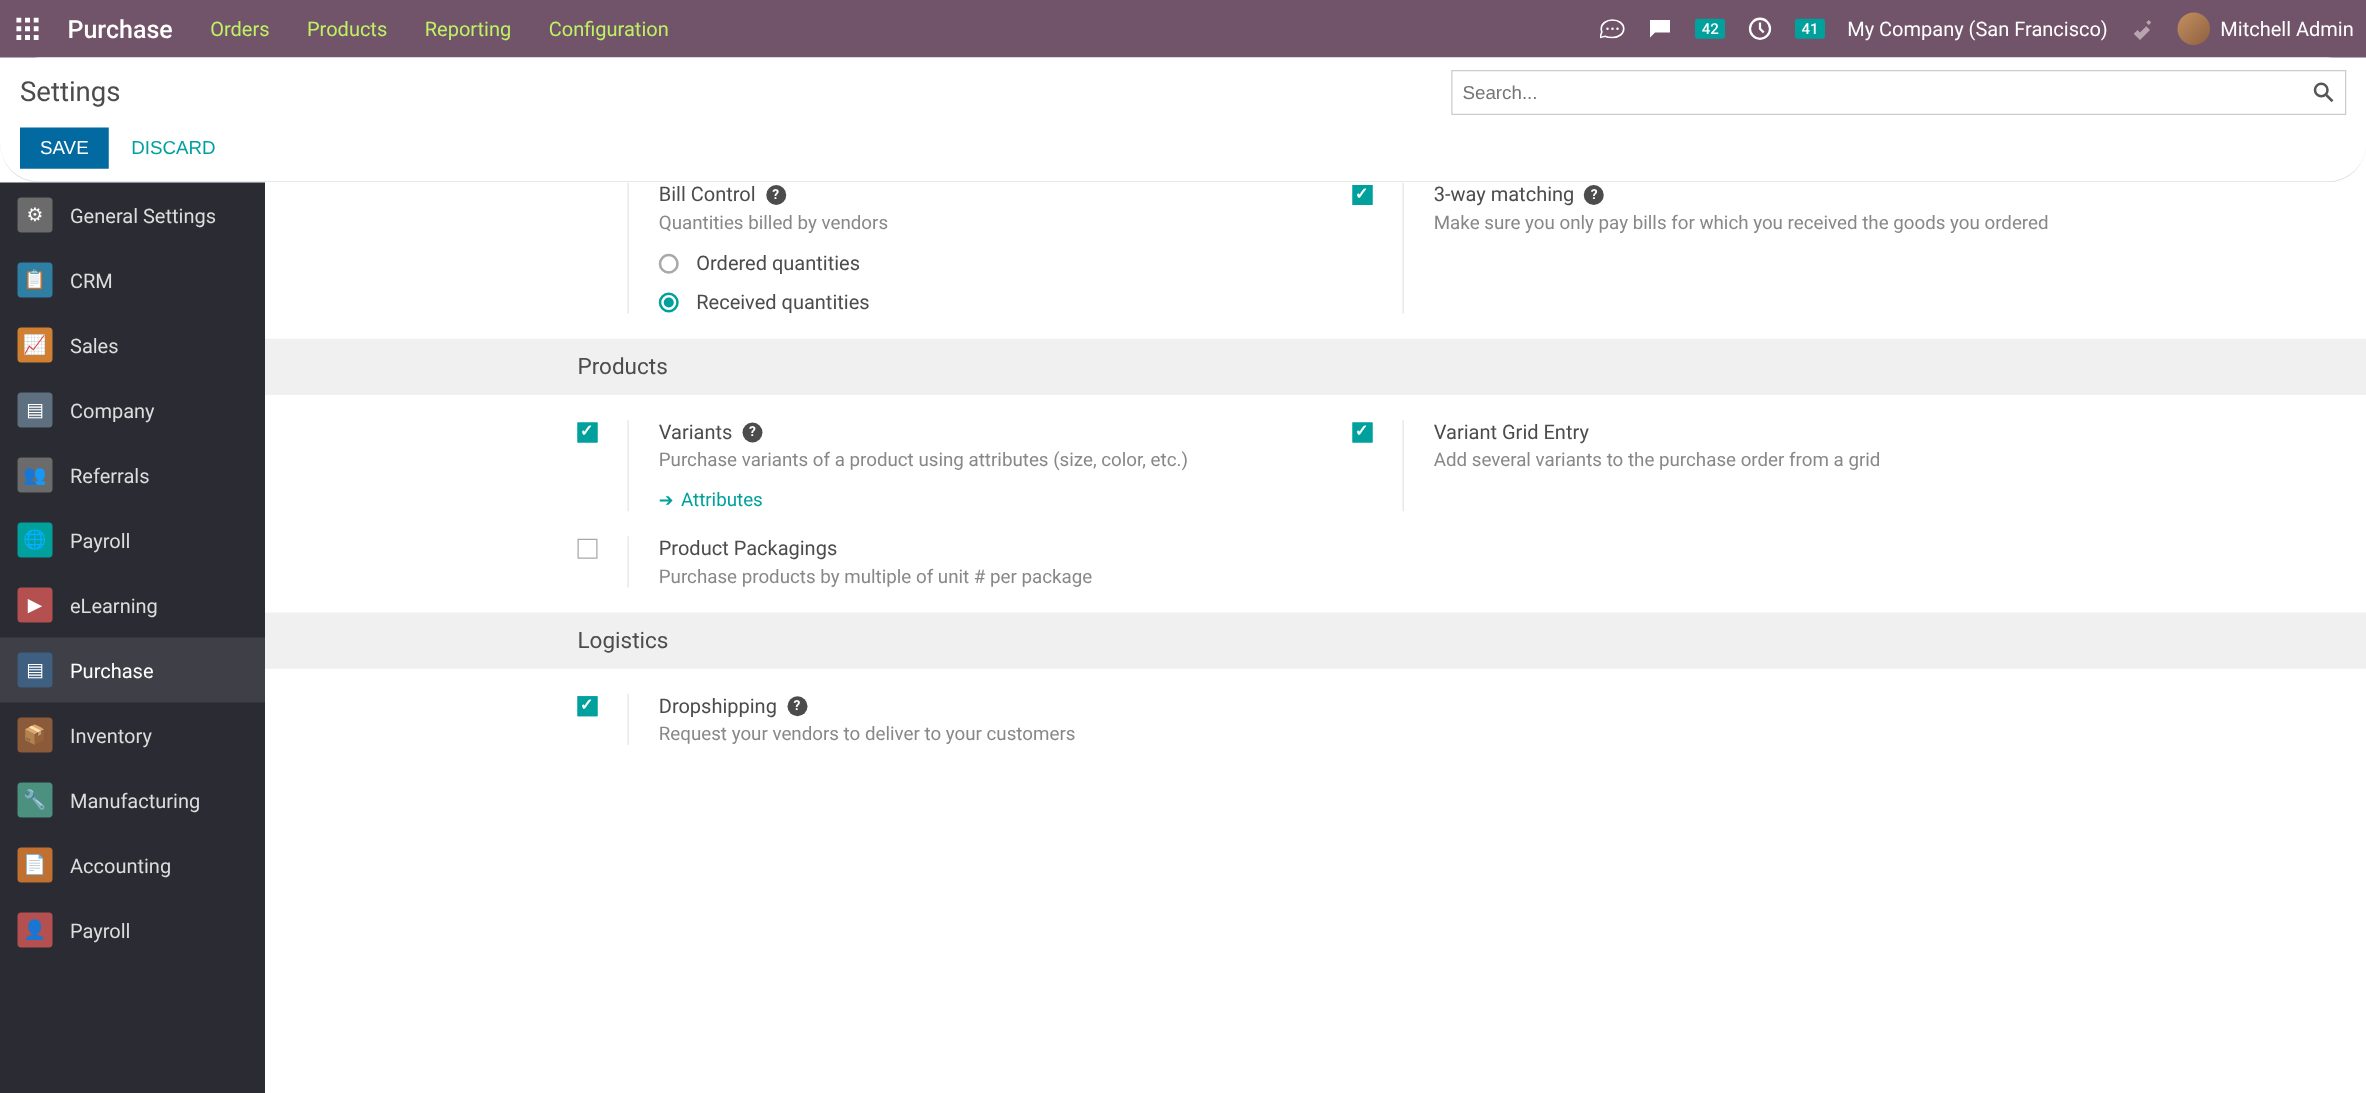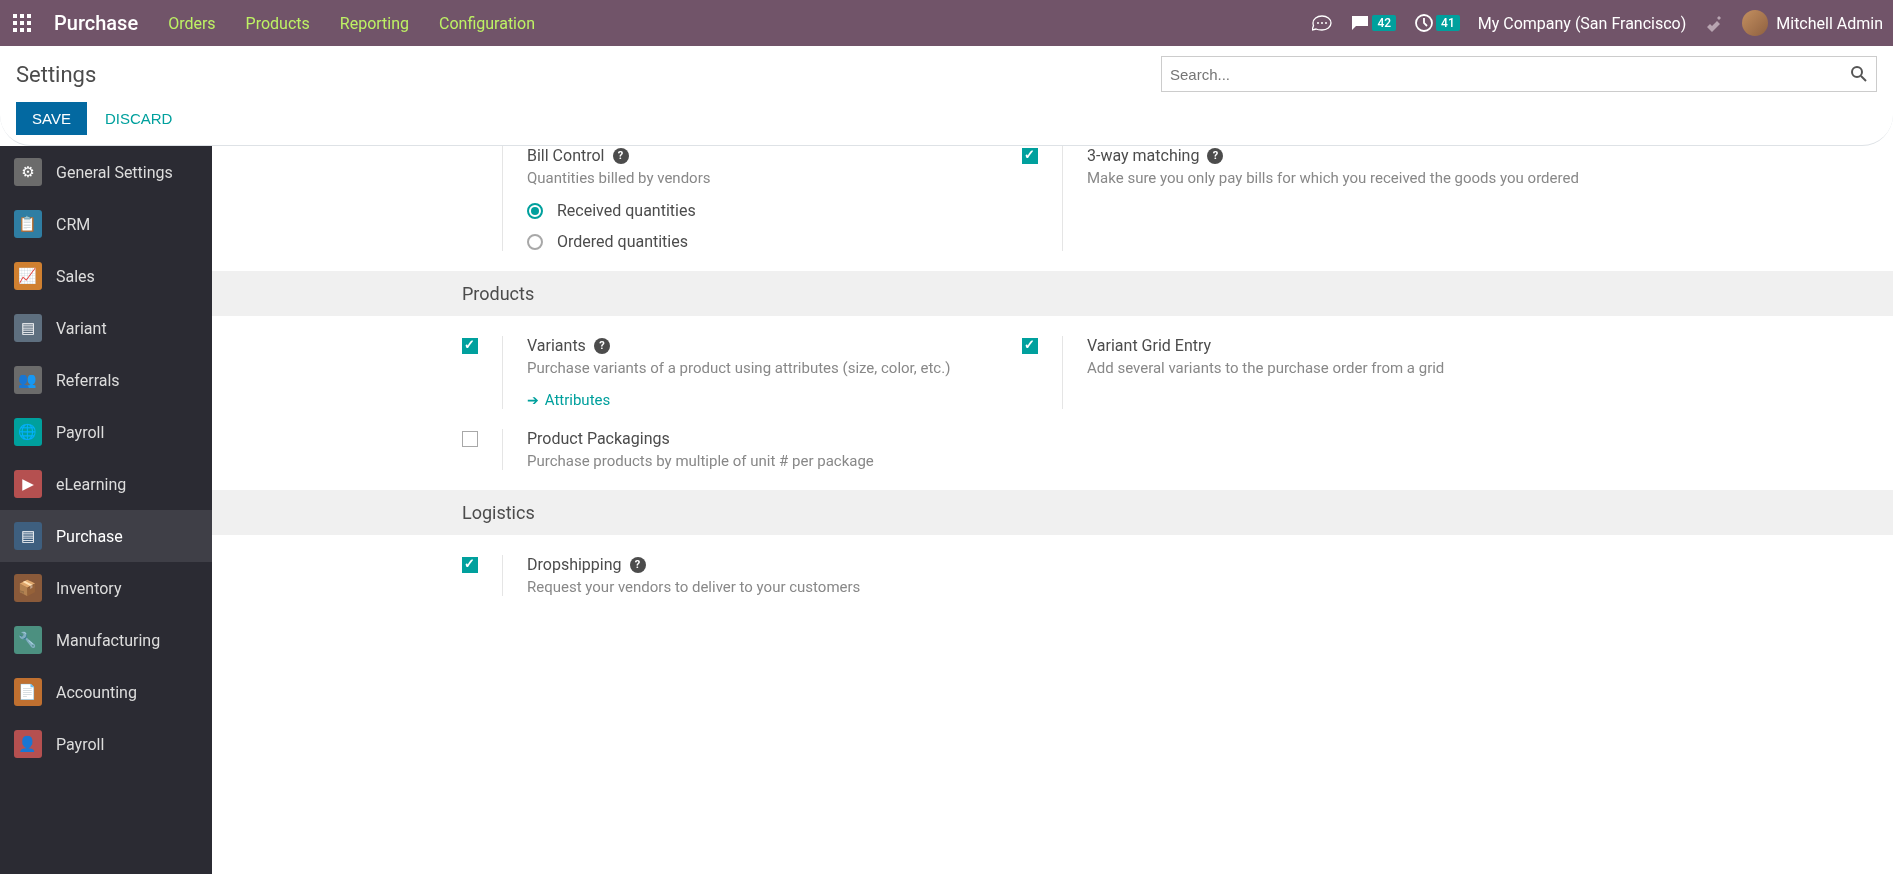--- a/index.html
+++ b/index.html
@@ -5,21 +5,21 @@
 * { margin: 0; padding: 0; box-sizing: border-box; }
 body { font-family: -apple-system, BlinkMacSystemFont, "Segoe UI", Roboto, sans-serif; font-size: 15px; color: #4c4c4c; overflow: hidden; }
 
 .topbar { background: #715469; height: 46px; display: flex; align-items: center; color: #fff; padding: 0 10px; }
 .topbar-left { display: flex; align-items: center; gap: 20px; }
 .apps-icon { width: 24px; height: 24px; display: flex; align-items: center; justify-content: center; cursor: pointer; }
 .app-title { font-size: 20px; font-weight: 500; margin-right: 10px; }
 .top-menu { display: flex; gap: 30px; }
 .top-menu-item { cursor: pointer; font-size: 16px; color: #bef264; }
 .topbar-right { margin-left: auto; display: flex; align-items: center; gap: 18px; }
-.topbar-icon { cursor: pointer; position: relative; display: flex; align-items: center; }
+.topbar-icon { cursor: pointer; position: relative; display: flex; align-items: center; gap: 16px; }
 .badge { background: #00a09d; color: #fff; font-size: 12px; padding: 1px 5px; border-radius: 2px; margin-left: 2px; font-weight: 500; }
 .company-name { font-size: 16px; cursor: pointer; }
 .avatar { width: 26px; height: 26px; border-radius: 50%; background: linear-gradient(135deg, #c49060, #8e6040); display: inline-block; }
 .user-block { display: flex; align-items: center; gap: 8px; cursor: pointer; font-size: 16px; }
 
 .control-panel { background: #fff; padding: 10px 16px 0 16px; border-bottom: 1px solid #dee2e6; border-radius: 31px; }
 .cp-row1 { display: flex; align-items: center; }
 .cp-title { font-size: 22px; font-weight: 400; color: #4c4c4c; }
 .search-box { margin-left: auto; width: 716px; height: 36px; border: 1px solid #ccc; display: flex; align-items: center; padding: 0 8px; }
 .search-input { flex: 1; border: none; outline: none; font-size: 15px; }
@@ -32,21 +32,21 @@
 .sidebar { width: 212px; background: #2b2b33; color: #ddd; overflow-y: auto; flex-shrink: 0; }
 .sidebar-item { display: flex; align-items: center; gap: 14px; padding: 12px 14px; cursor: pointer; font-size: 16px; }
 .sidebar-item.active { background: #3f3f47; color: #fff; }
 .sidebar-icon { width: 28px; height: 28px; border-radius: 3px; display: flex; align-items: center; justify-content: center; font-size: 15px; color: #fff; flex-shrink: 0; }
 
 .content { flex: 1; overflow-y: auto; background: #fff; }
 .content-inner { padding: 0 0 40px 0; }
 
 .section-header { background: #f0f0f0; padding: 12px 38px 12px 250px; font-size: 18px; color: #4c4c4c; }
 
-.settings-row { display: flex; padding: 20px 40px 20px 250px; }
+.settings-row { display: flex; padding: 20px 40px 20px 250px; gap: 60px; }
 .setting-col { flex: 1; display: flex; gap: 20px; max-width: 560px; }
 .setting-col.empty { visibility: hidden; }
 
 .check-wrap { padding-top: 2px; }
 .o-checkbox { width: 16px; height: 16px; border: 1px solid #a8a8a8; cursor: pointer; display: block; }
 .o-checkbox.checked { background: #00a09d; border-color: #00a09d; position: relative; }
 .o-checkbox.checked::after { content: "✓"; color: #fff; font-size: 13px; position: absolute; top: -2px; left: 1px; font-weight: bold; }
 .o-radio { width: 16px; height: 16px; border: 2px solid #a8a8a8; border-radius: 50%; cursor: pointer; display: block; position: relative; }
 .o-radio.selected { border-color: #00a09d; }
 .o-radio.selected::after { content: ""; width: 8px; height: 8px; background: #00a09d; border-radius: 50%; position: absolute; top: 2px; left: 2px; }
@@ -154,21 +154,21 @@
       <div class="sidebar-item">
         <div class="sidebar-icon" style="background: rgb(47, 126, 163);">📋</div>
         <span>CRM</span>
       </div>
       <div class="sidebar-item">
         <div class="sidebar-icon" style="background: rgb(208, 128, 48);">📈</div>
         <span>Sales</span>
       </div>
       <div class="sidebar-item">
         <div class="sidebar-icon" style="background: rgb(94, 111, 127);">▤</div>
-        <span>Variant</span>
+        <span>Company</span>
       </div>
       <div class="sidebar-item">
         <div class="sidebar-icon" style="background: rgb(107, 107, 107);">👥</div>
         <span>Referrals</span>
       </div>
       <div class="sidebar-item">
         <div class="sidebar-icon" style="background: rgb(0, 160, 157);">🌐</div>
         <span>Payroll</span>
       </div>
       <div class="sidebar-item">
@@ -206,28 +206,28 @@
               <span class="o-checkbox"></span>
             </div>
           <div class="setting-divider"></div>
           <div class="setting-body">
             <div class="setting-title">
               <span>Bill Control</span>
               <span class="help-icon">?</span>
             </div>
             <div class="setting-desc">Quantities billed by vendors</div>
             <div class="radio-group">
+              <div class="radio-row">
+                <span class="o-radio"></span>
+                <span class="radio-label">Ordered quantities</span>
+              </div>
               <div class="radio-row">
                 <span class="o-radio selected"></span>
                 <span class="radio-label">Received quantities</span>
               </div>
-              <div class="radio-row">
-                <span class="o-radio"></span>
-                <span class="radio-label">Ordered quantities</span>
-              </div>
             </div>
           </div>
         </div>
         <div class="setting-col">
           <div class="check-wrap">
               <span class="o-checkbox checked"></span>
             </div>
           <div class="setting-divider"></div>
           <div class="setting-body">
             <div class="setting-title">

